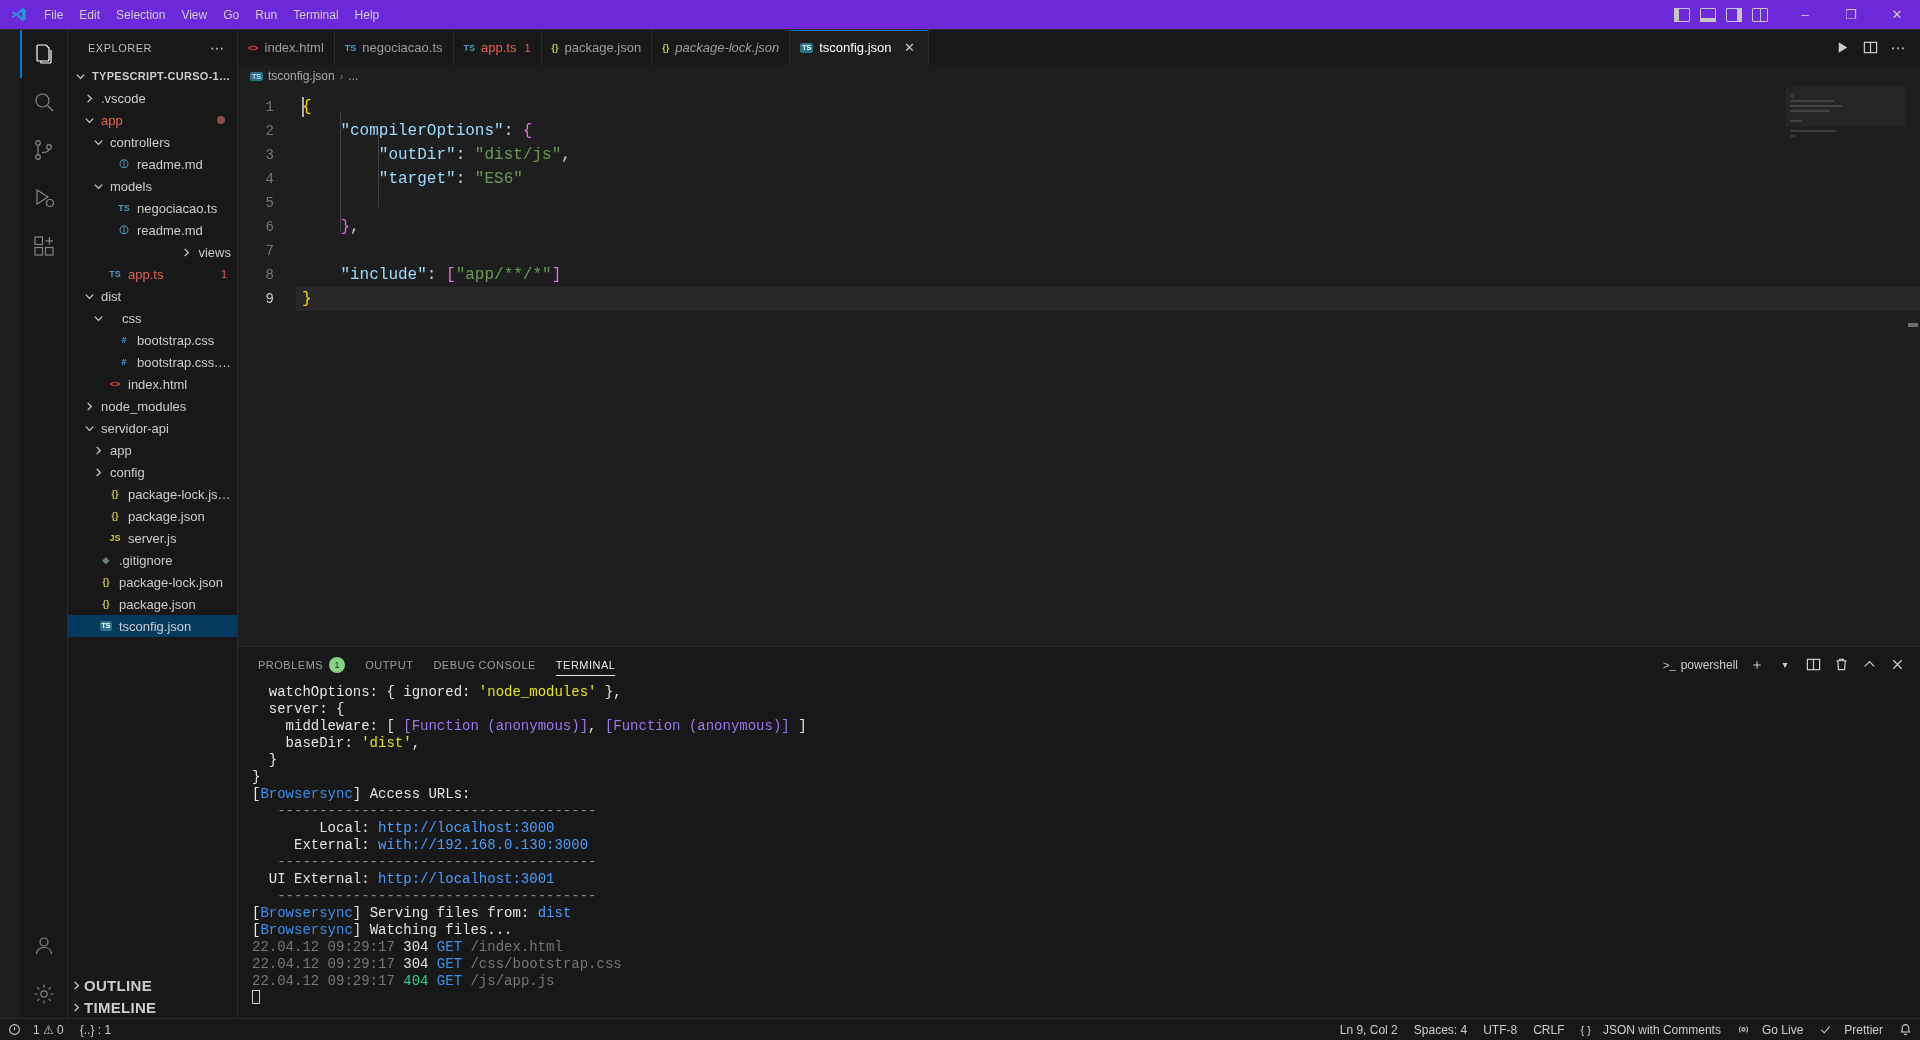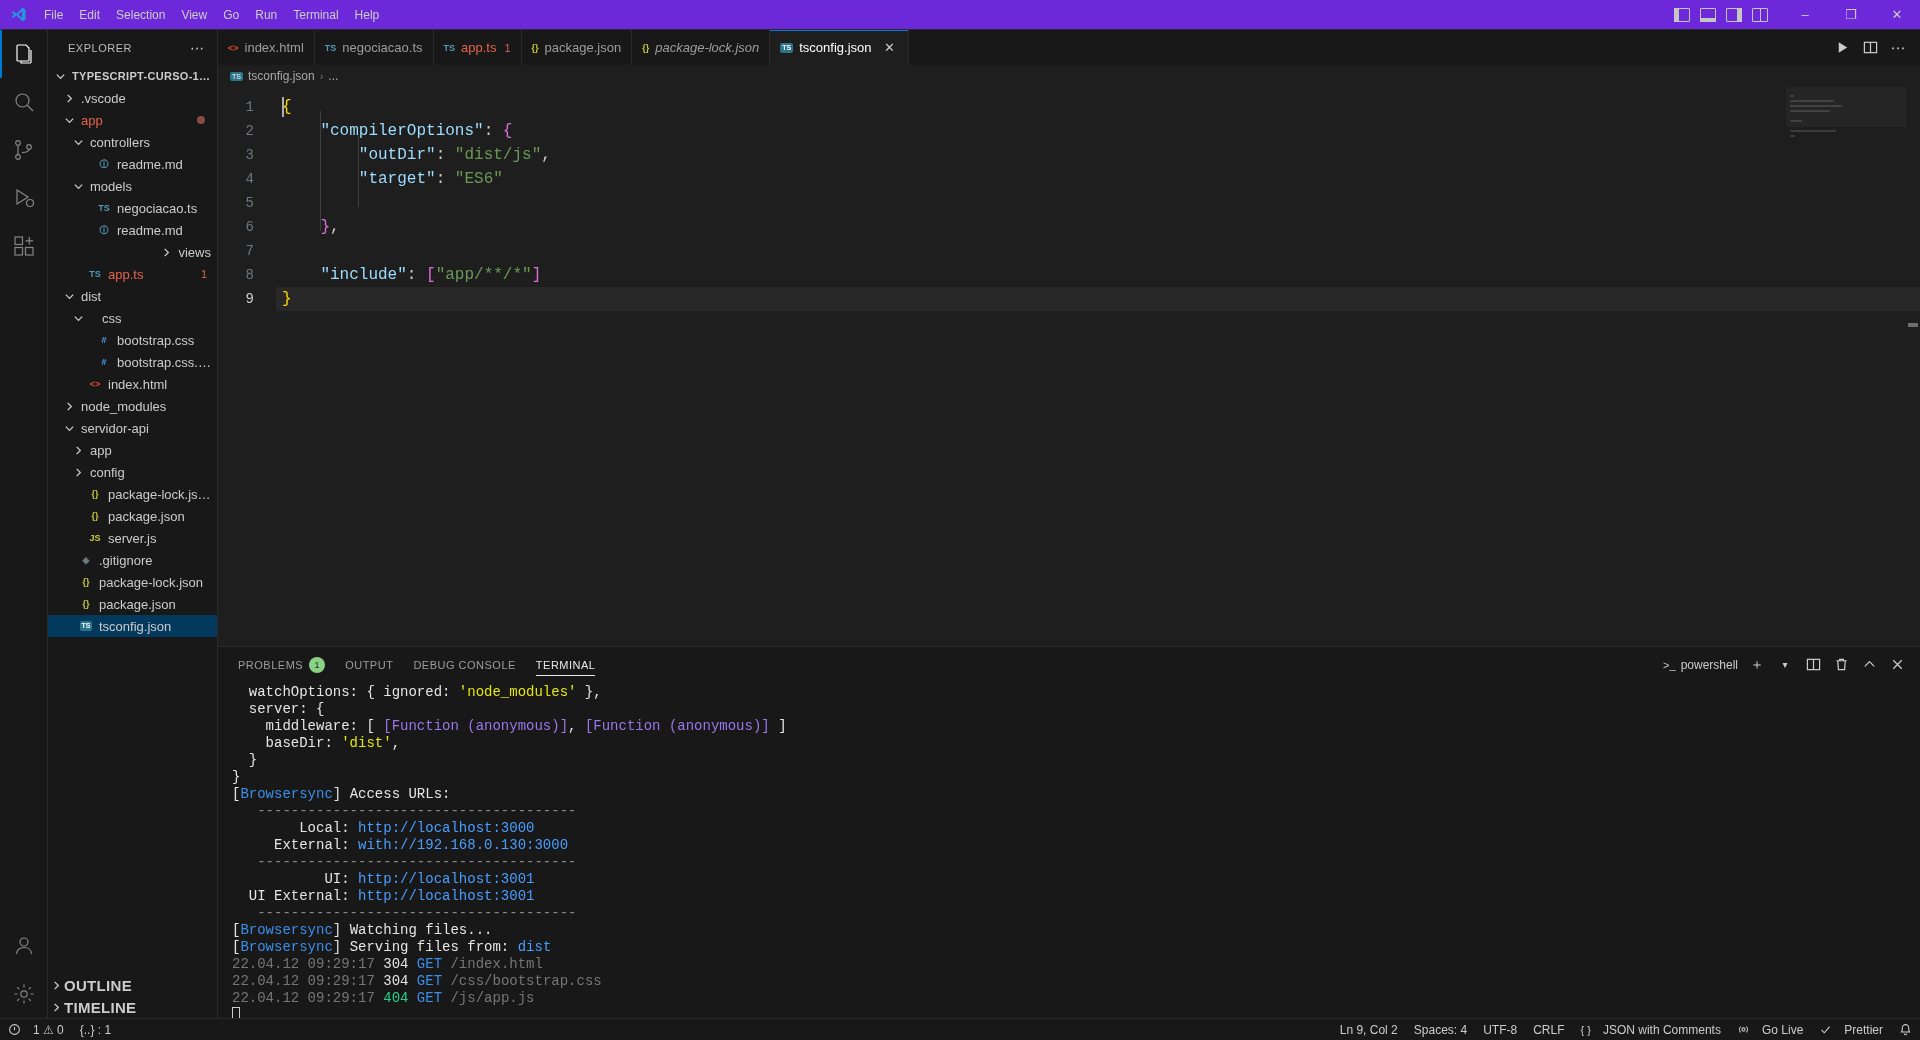--- a/index.html
+++ b/index.html
@@ -34,21 +34,21 @@
   .li-box { position:absolute; inset:0; border:1px solid #c5c5c5; border-radius:1px; }
   .li-fill-l { position:absolute; left:0; top:0; bottom:0; width:5px; background:#c5c5c5; }
   .li-fill-b { position:absolute; left:0; right:0; bottom:0; height:4px; background:#c5c5c5; }
   .li-fill-r { position:absolute; right:0; top:0; bottom:0; width:5px; background:#c5c5c5; }
   .li-grid { position:absolute; inset:0; border:1px solid #c5c5c5; border-radius:1px; }
   .li-grid:after { content:''; position:absolute; left:50%; top:0; bottom:0; width:1px; background:#c5c5c5; }
   .wctl { width: 46px; height: 30px; display:flex; align-items:center; justify-content:center;
           font-size: 13px; color:#cccccc; }
 
   
-  .body { flex: 1; display: flex; min-height: 0; }
+  .body { flex: 1; display: flex; min-height: 0; padding-left: 20px; }
 
   
   .activitybar {
     width: 48px; background: #181818; display: flex; flex-direction: column;
     align-items: center; flex: 0 0 48px; border-right:1px solid #2b2b2b;
   }
   .ab-item { width: 48px; height: 48px; display:flex; align-items:center; justify-content:center;
              position: relative; color:#868686; }
   .ab-item.active { color:#ffffff; }
   .ab-item.active:before {
@@ -617,25 +617,24 @@
             <div class="tline"><span class="t-white">  server: {</span></div>
             <div class="tline"><span class="t-white">    middleware: [ </span><span class="t-purple">[Function (anonymous)]</span><span class="t-white">, </span><span class="t-purple">[Function (anonymous)]</span><span class="t-white"> ]</span></div>
             <div class="tline"><span class="t-white">    baseDir: </span><span class="t-yellow">'dist'</span><span class="t-white">,</span></div>
             <div class="tline"><span class="t-white">  }</span></div>
             <div class="tline"><span class="t-white">}</span></div>
             <div class="tline"><span class="t-white">[</span><span class="t-cyan">Browsersync</span><span class="t-white">] Access URLs:</span></div>
             <div class="tline"><span class="t-gray">   --------------------------------------</span></div>
             <div class="tline"><span class="t-white">        Local: </span><span class="t-blue">http://localhost:3000</span></div>
             <div class="tline"><span class="t-white">     External: </span><span class="t-blue">with://192.168.0.130:3000</span></div>
             <div class="tline"><span class="t-gray">   --------------------------------------</span></div>
-            <div class="tline"><span class="t-white">           UI: </span><span class="t-blue">http://localhost:3001</span></div>
             <div class="tline"><span class="t-white">  UI External: </span><span class="t-blue">http://localhost:3001</span></div>
             <div class="tline"><span class="t-gray">   --------------------------------------</span></div>
+            <div class="tline"><span class="t-white">[</span><span class="t-cyan">Browsersync</span><span class="t-white">] Serving files from: </span><span class="t-blue">dist</span></div>
             <div class="tline"><span class="t-white">[</span><span class="t-cyan">Browsersync</span><span class="t-white">] Watching files...</span></div>
-            <div class="tline"><span class="t-white">[</span><span class="t-cyan">Browsersync</span><span class="t-white">] Serving files from: </span><span class="t-blue">dist</span></div>
             <div class="tline"><span class="t-dim">22.04.12 09:29:17 </span><span class="t-white">304</span><span class="t-cyan"> GET </span><span class="t-dim">/index.html</span></div>
             <div class="tline"><span class="t-dim">22.04.12 09:29:17 </span><span class="t-white">304</span><span class="t-cyan"> GET </span><span class="t-dim">/css/bootstrap.css</span></div>
             <div class="tline"><span class="t-dim">22.04.12 09:29:17 </span><span class="t-green">404</span><span class="t-cyan"> GET </span><span class="t-dim">/js/app.js</span></div>
             <div class="tline"><span class="tcursor"></span></div>
           </div>
       </div>
     </div>
   </div>
 
   <div class="statusbar">

